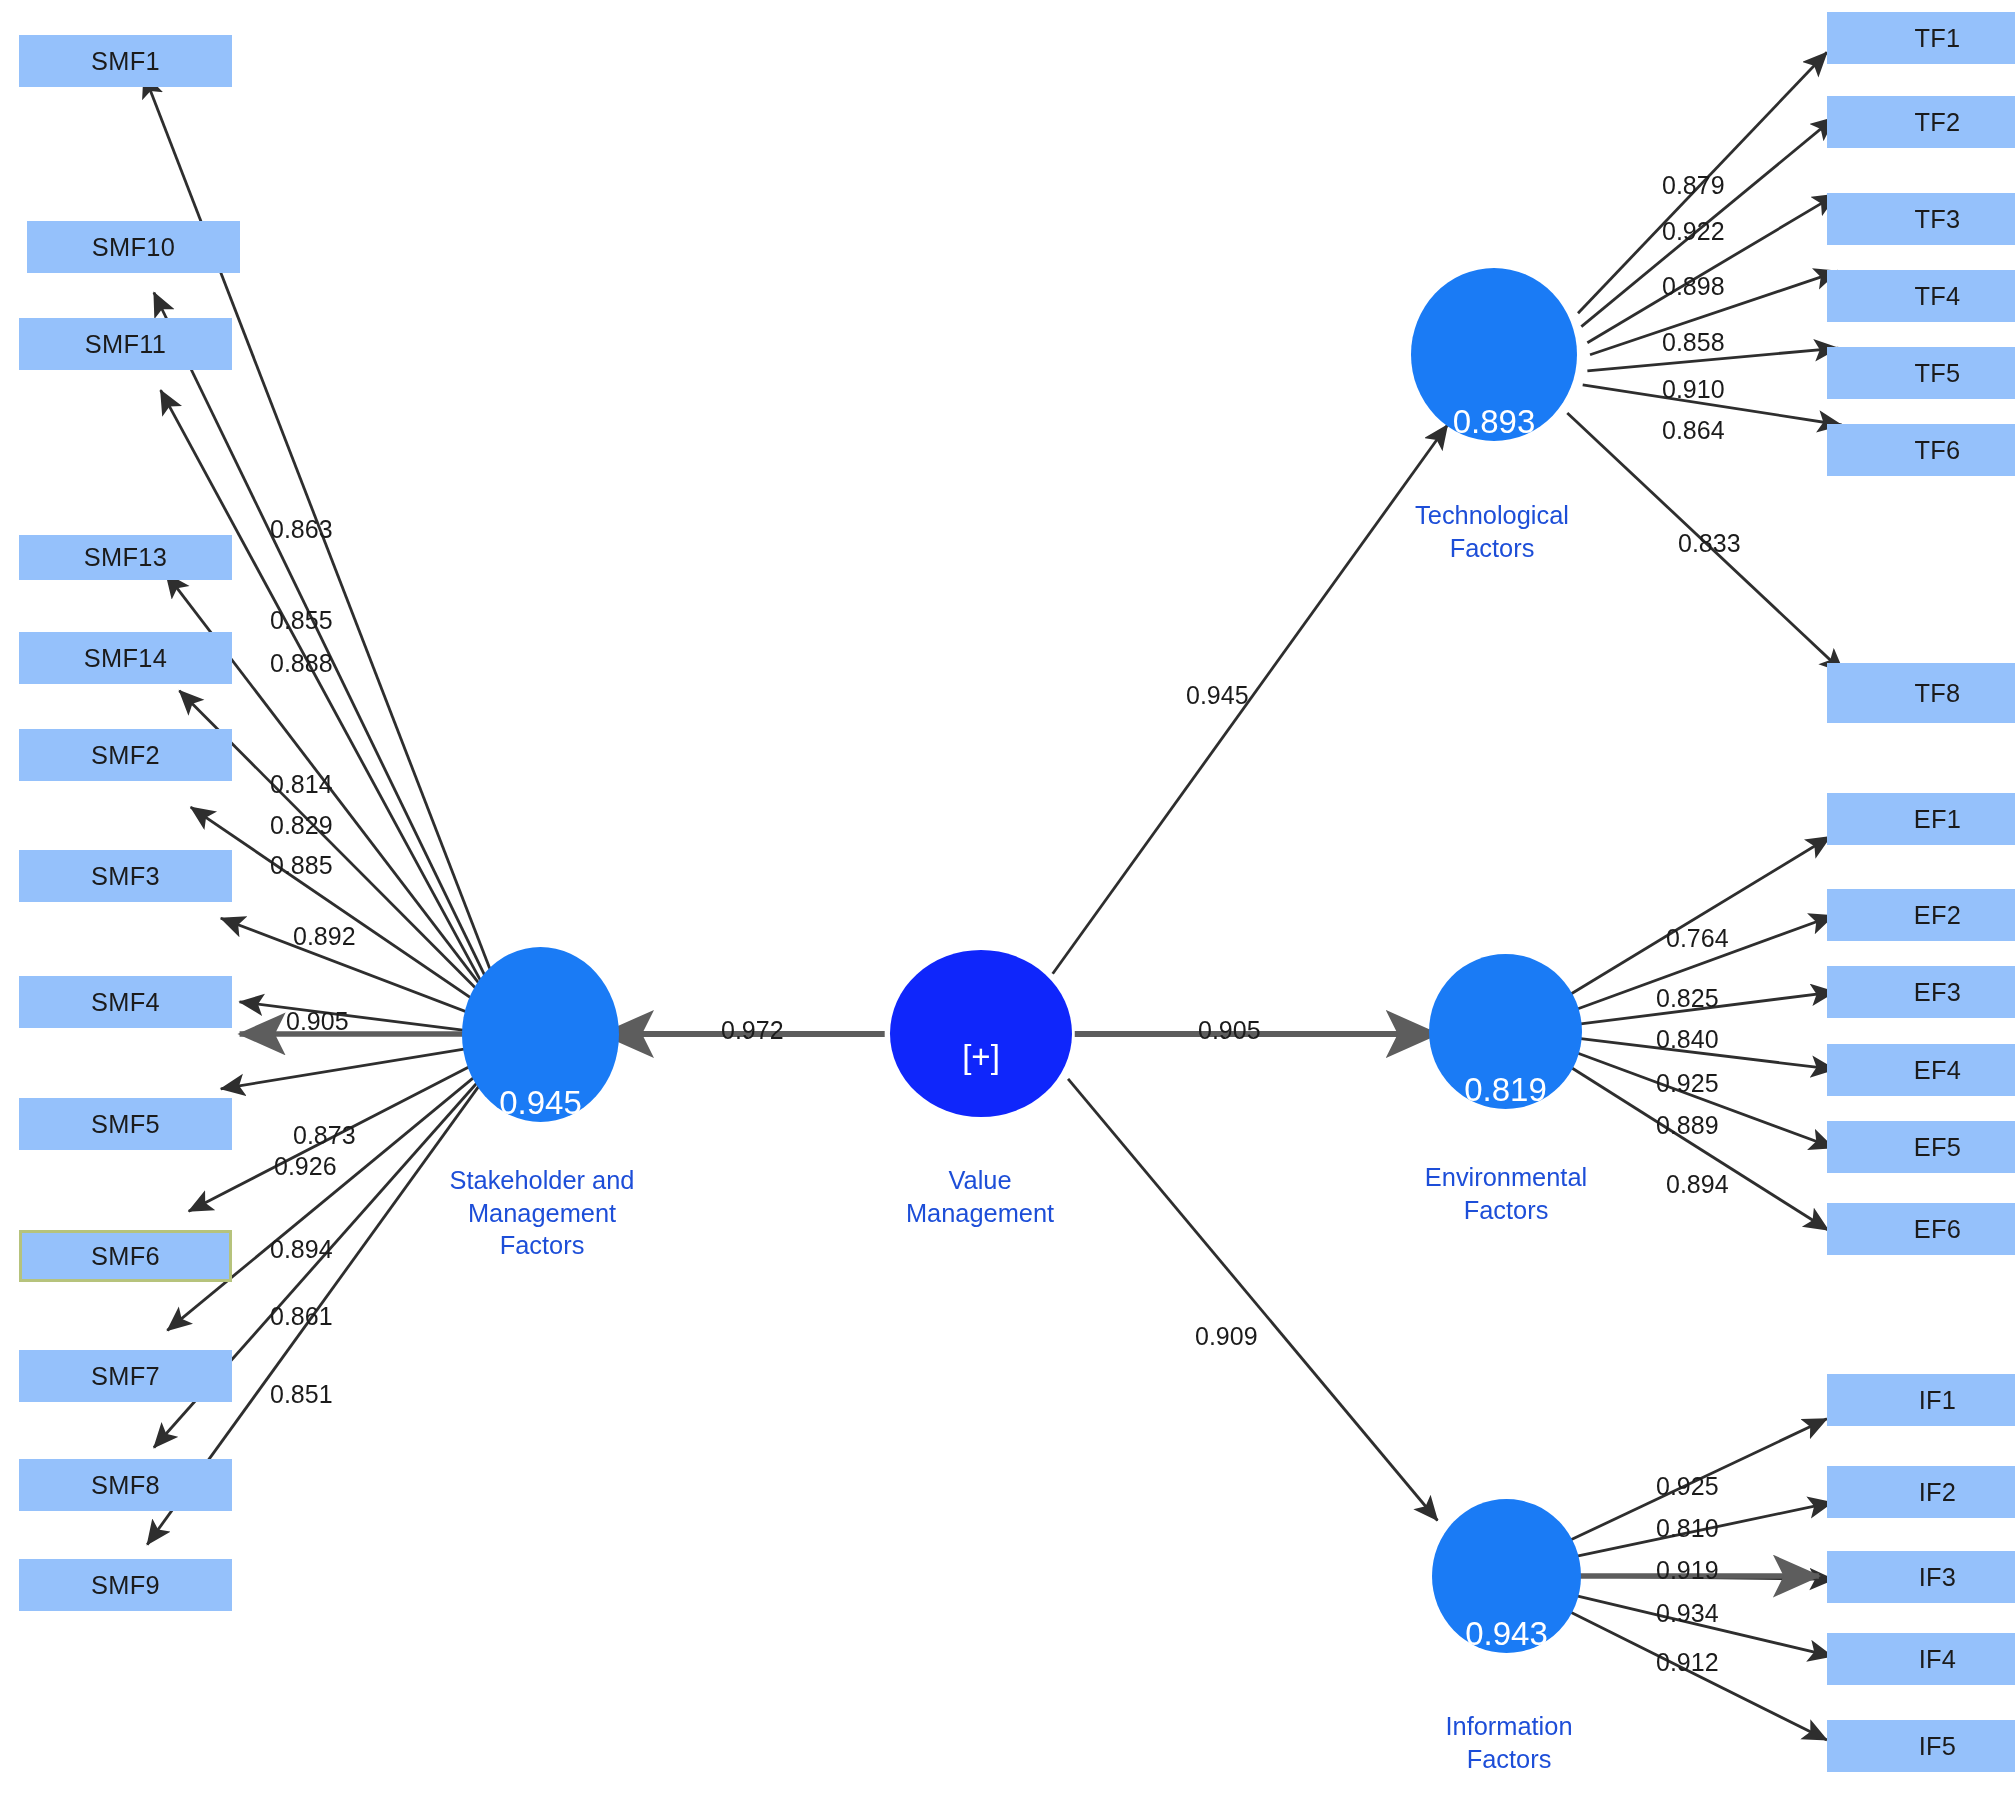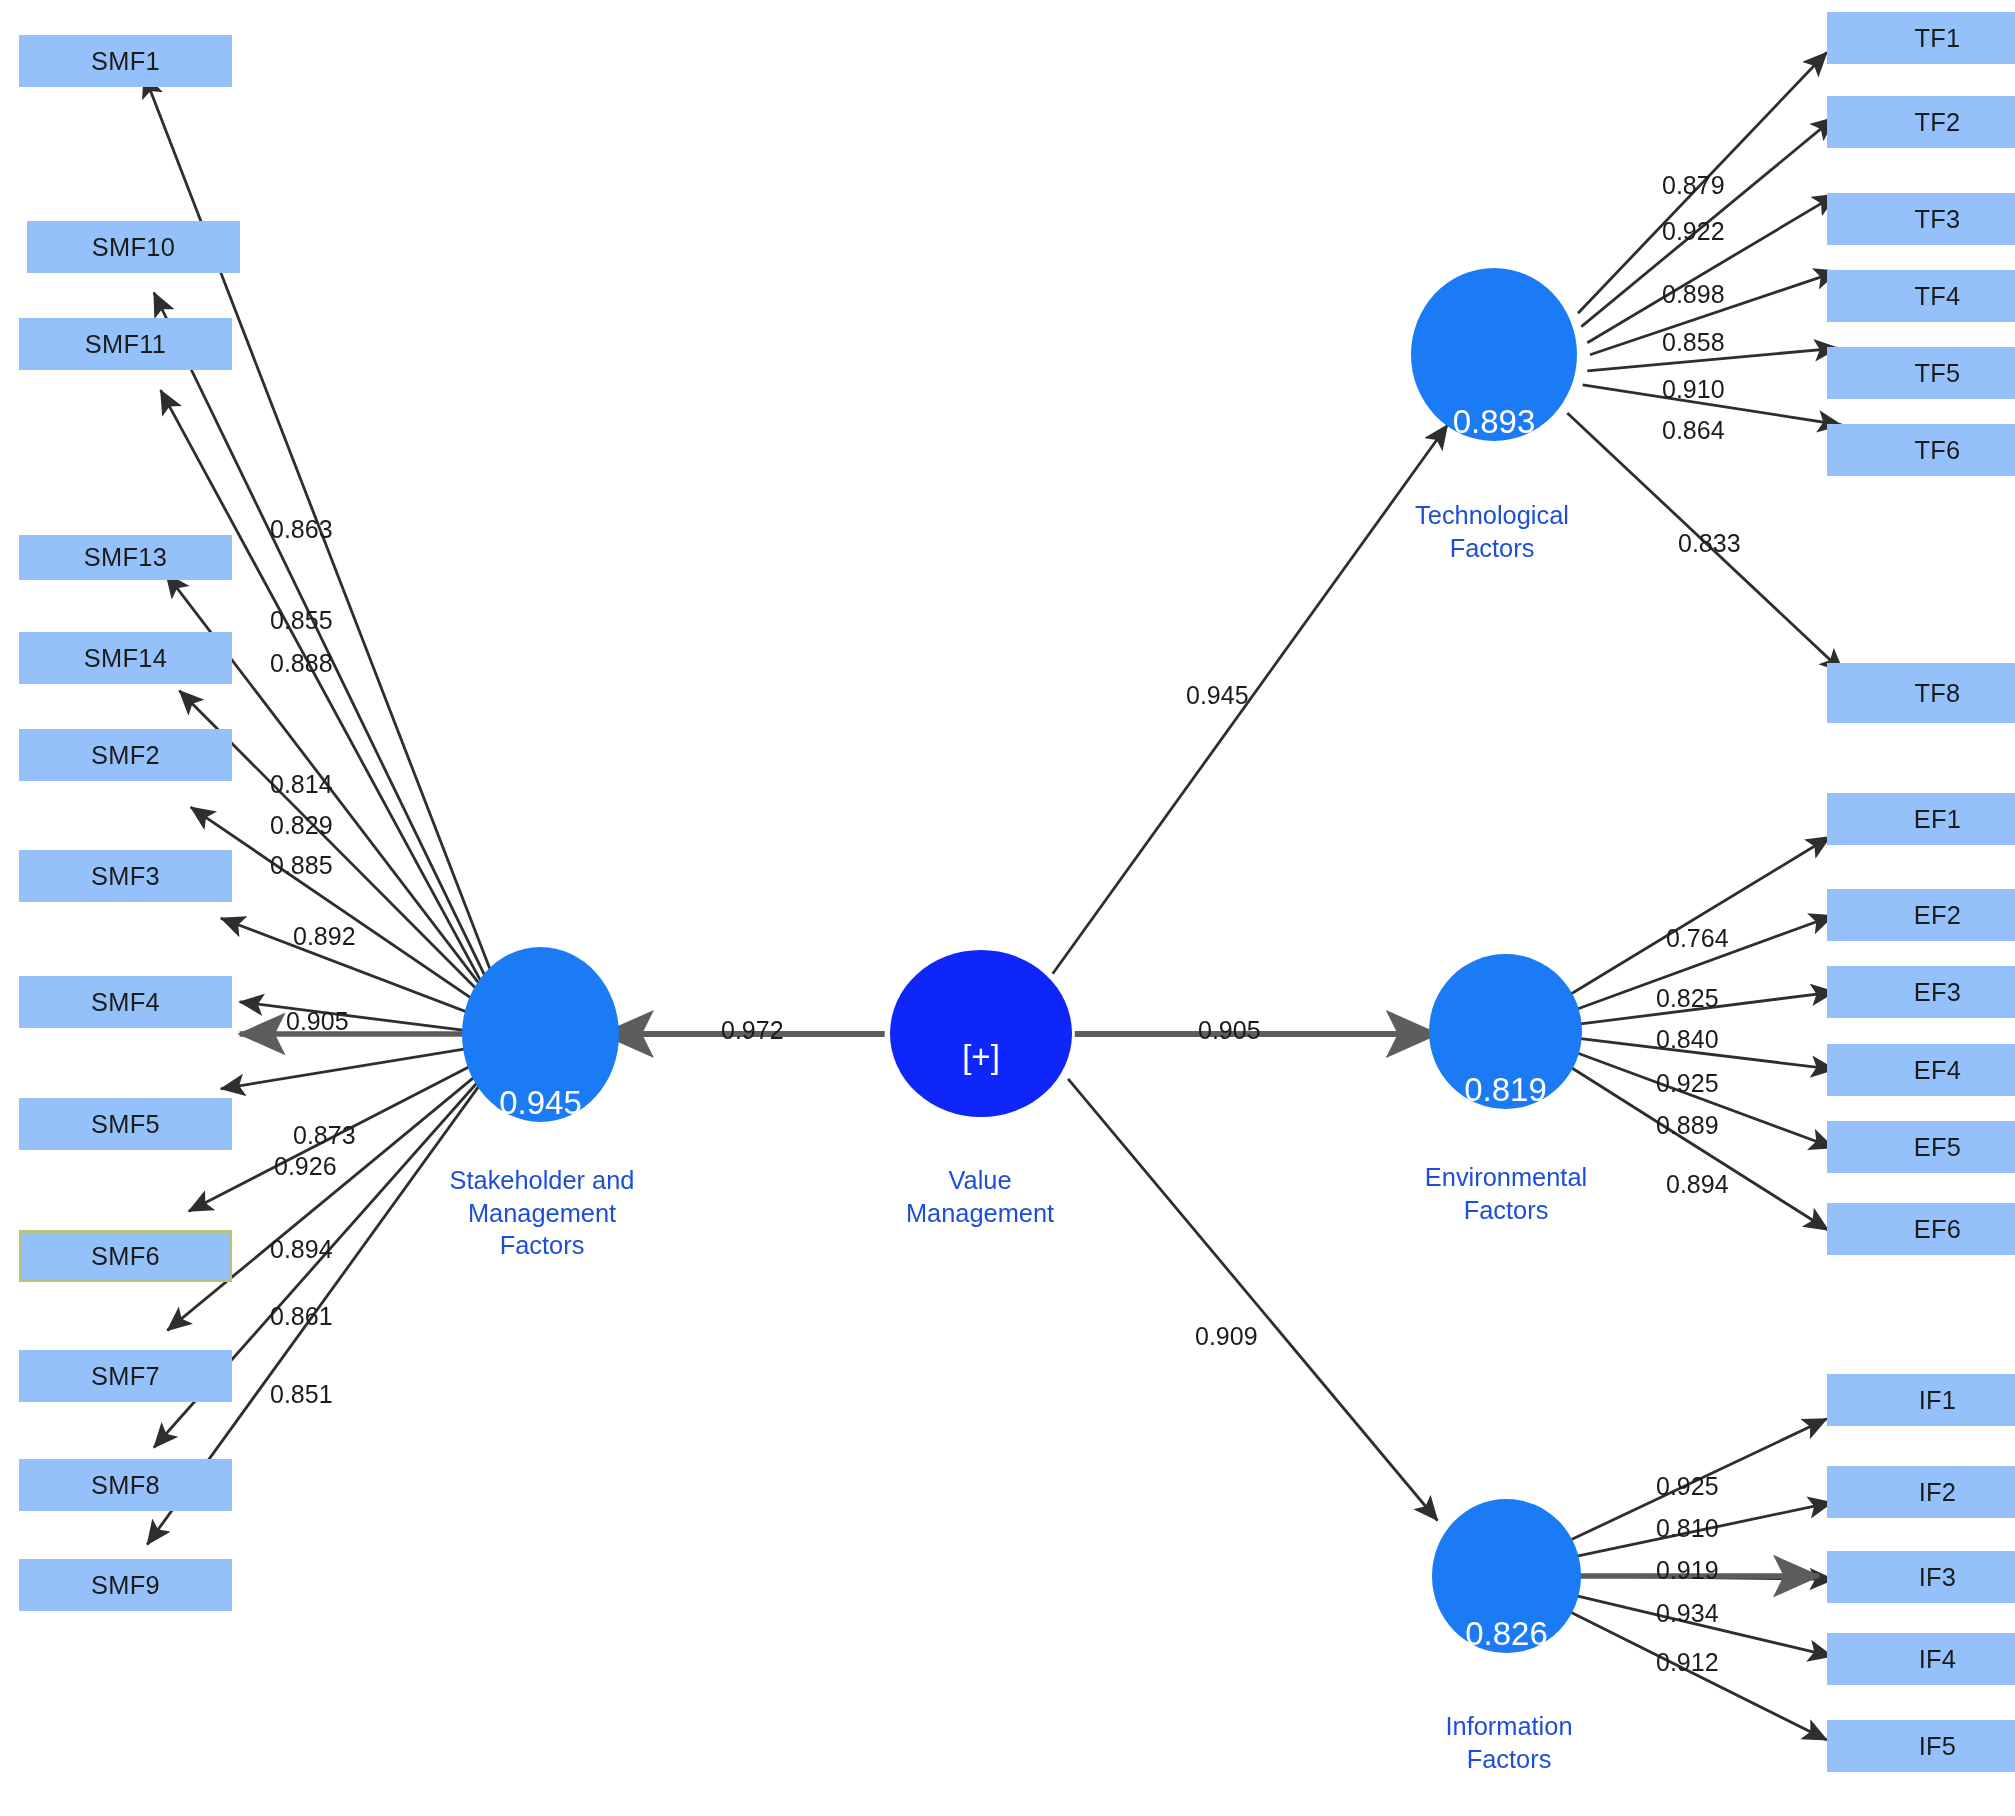--- a/index.html
+++ b/index.html
@@ -225,42 +225,42 @@
   <div class="nodelabel" style="left:1338px;top:499px;width:308px;">Technological
 Factors</div>
 
   <div class="node endo" style="left:1429px;top:954px;width:153px;height:155px;">
     <span>0.819</span>
   </div>
   <div class="nodelabel" style="left:1352px;top:1161px;width:308px;">Environmental
 Factors</div>
 
   <div class="node endo" style="left:1432px;top:1499px;width:149px;height:154px;">
-    <span>0.826</span>
+    <span>0.943</span>
   </div>
   <div class="nodelabel" style="left:1355px;top:1710px;width:308px;">Information
 Factors</div>
 
   <div class="coef" style="left:270px;top:515px;">0.863</div>
   <div class="coef" style="left:270px;top:606px;">0.855</div>
   <div class="coef" style="left:270px;top:649px;">0.888</div>
   <div class="coef" style="left:270px;top:770px;">0.814</div>
   <div class="coef" style="left:270px;top:811px;">0.829</div>
   <div class="coef" style="left:270px;top:851px;">0.885</div>
   <div class="coef" style="left:293px;top:922px;">0.892</div>
   <div class="coef" style="left:286px;top:1007px;">0.905</div>
   <div class="coef" style="left:293px;top:1079px;margin-top:42px;">0.873</div>
   <div class="coef" style="left:274px;top:1152px;">0.926</div>
   <div class="coef" style="left:270px;top:1235px;">0.894</div>
   <div class="coef" style="left:270px;top:1302px;">0.861</div>
   <div class="coef" style="left:270px;top:1380px;">0.851</div>
 
   <div class="coef" style="left:1662px;top:171px;">0.879</div>
   <div class="coef" style="left:1662px;top:217px;">0.922</div>
-  <div class="coef" style="left:1662px;top:280px;">0.898</div>
+  <div class="coef" style="left:1662px;top:272px;">0.898</div>
   <div class="coef" style="left:1662px;top:328px;">0.858</div>
   <div class="coef" style="left:1662px;top:375px;">0.910</div>
   <div class="coef" style="left:1662px;top:416px;">0.864</div>
   <div class="coef" style="left:1678px;top:529px;">0.833</div>
 
   <div class="coef" style="left:1666px;top:924px;">0.764</div>
   <div class="coef" style="left:1656px;top:984px;">0.825</div>
   <div class="coef" style="left:1656px;top:1025px;">0.840</div>
   <div class="coef" style="left:1656px;top:1069px;">0.925</div>
   <div class="coef" style="left:1656px;top:1111px;">0.889</div>

